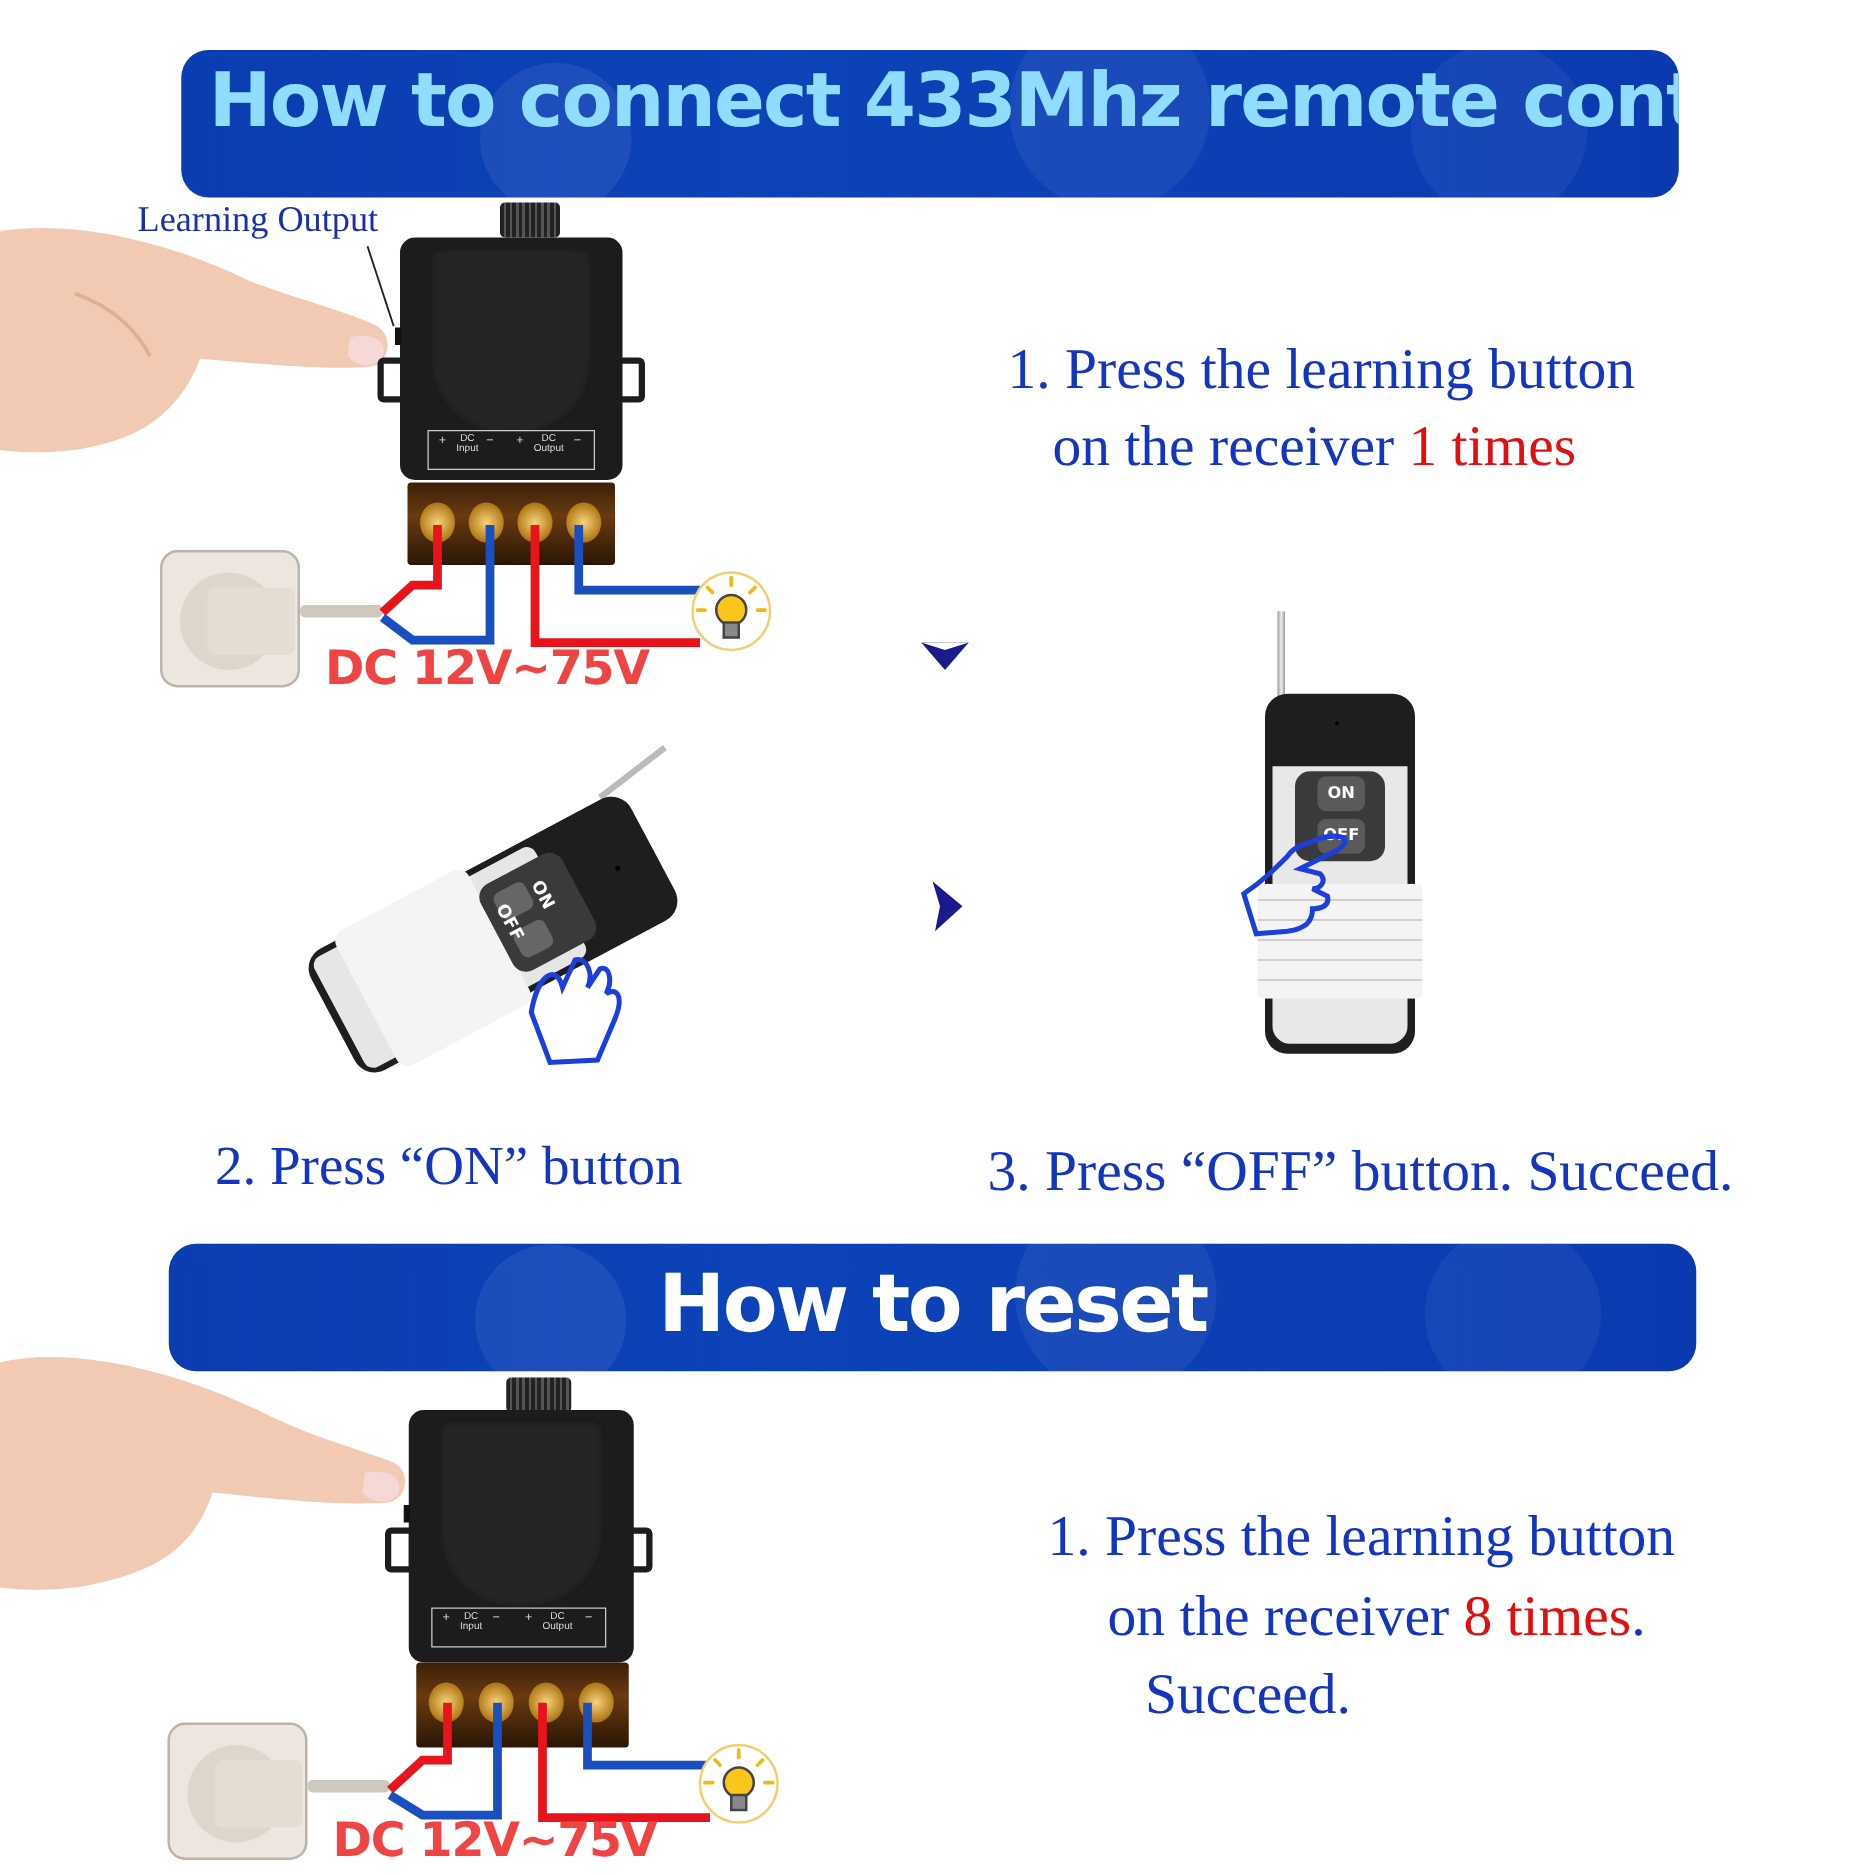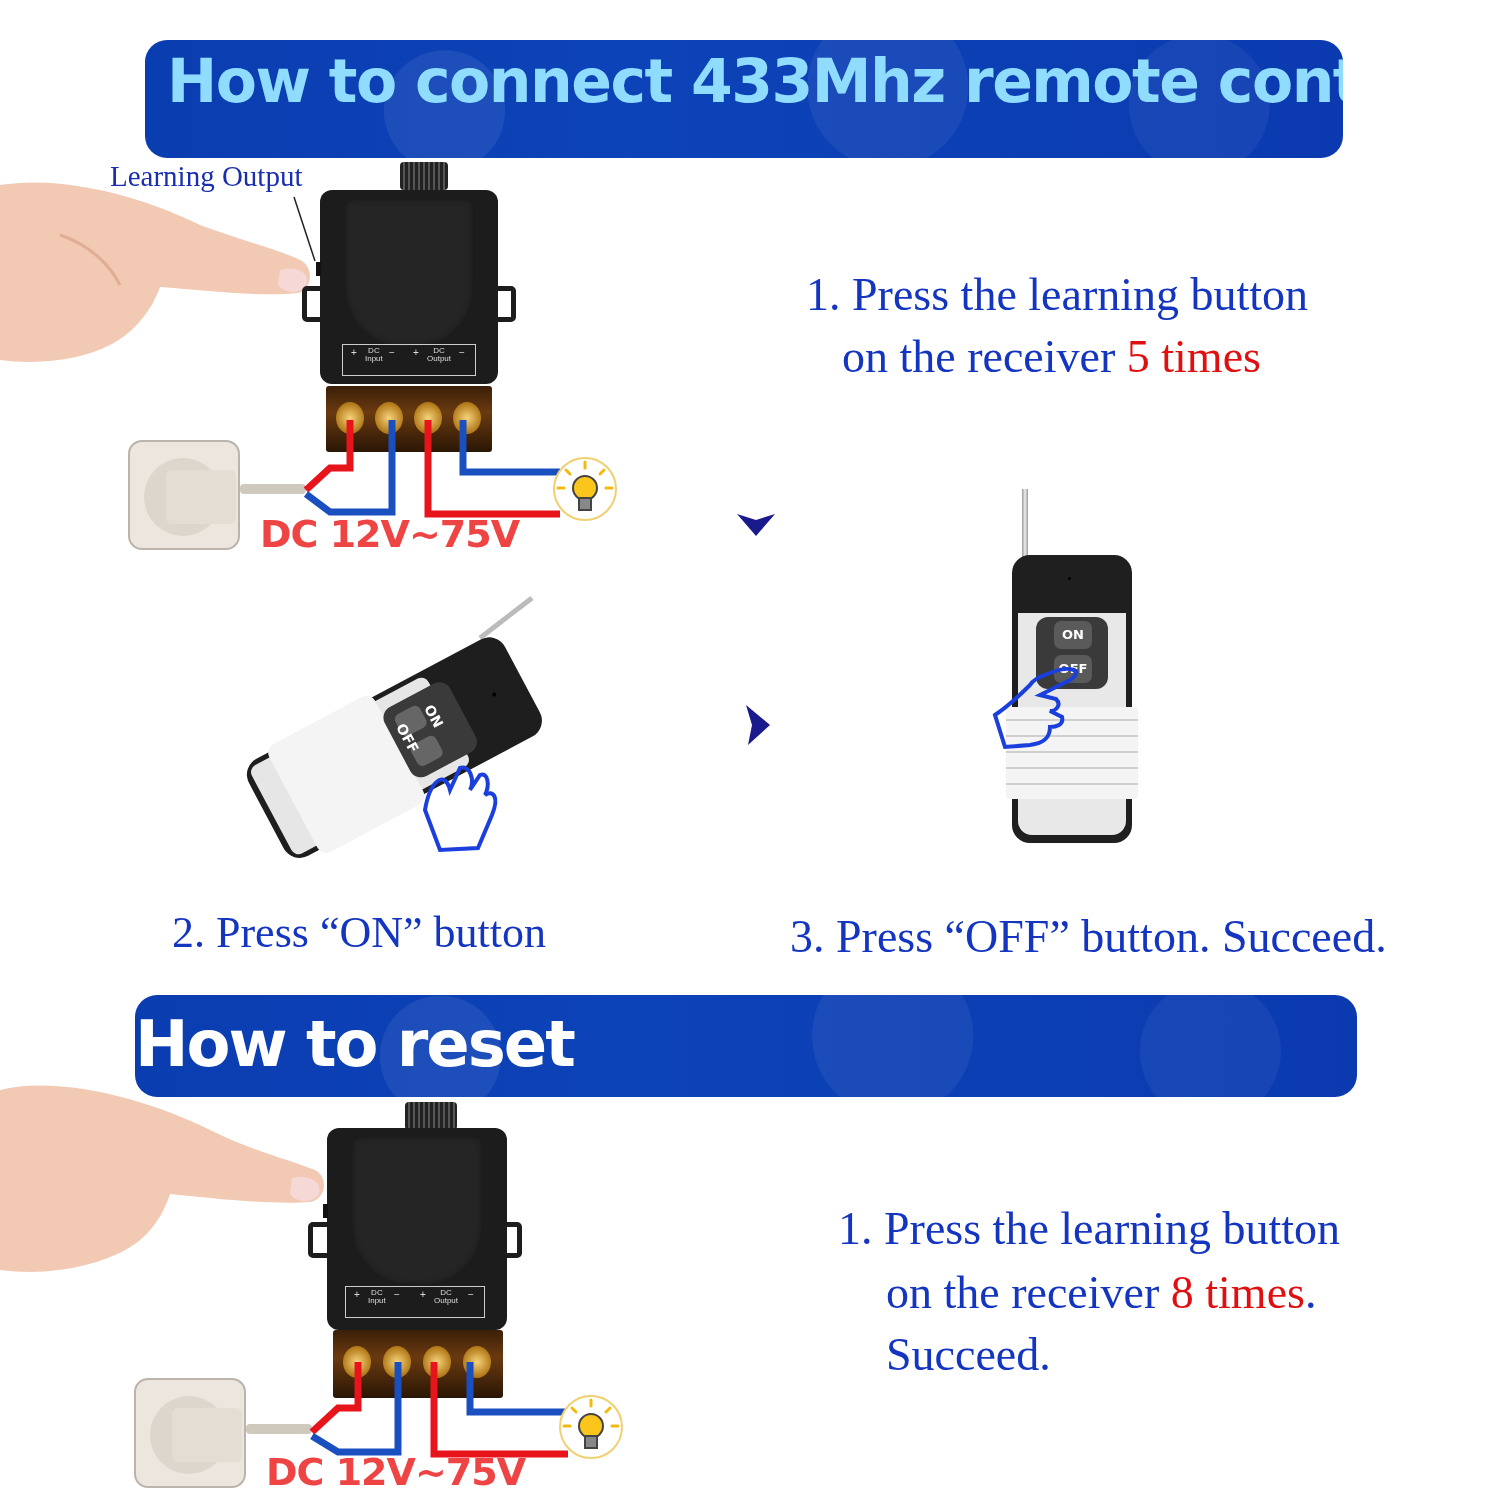--- a/index.html
+++ b/index.html
@@ -26,21 +26,21 @@
     font-size: 60px; letter-spacing: -1.5px; color: #8fdcff; white-space: nowrap;
   }
   .banner-top .subtitle {
     position: absolute; right: 22px; bottom: 2px;
     font-family: "Liberation Sans", sans-serif; font-weight: 300;
     font-size: 40px; color: rgba(255,255,255,0.8); letter-spacing: 0px;
     -webkit-text-stroke: 0.3px rgba(255,255,255,0.4);
   }
   .banner-bottom { left: 135px; top: 995px; width: 1222px; height: 102px; }
   .banner-bottom .title {
-    position: absolute; left: 0; right: 0; top: 12px; text-align: left;
+    position: absolute; left: 0; right: 0; top: 12px; text-align: center;
     font-family: "DejaVu Sans", sans-serif; font-weight: bold;
     font-size: 64px; color: #ffffff; letter-spacing: -2px;
   }
 
   .step-text {
     position: absolute; color: #1435c0; font-size: 46px; line-height: 62px;
     font-family: "Liberation Serif", serif; white-space: nowrap;
   }
   .red { color: #e01010; }
 
@@ -125,21 +125,21 @@
       <line x1="6" y1="32" x2="12" y2="32"></line>
         <line x1="60" y1="32" x2="54" y2="32"></line>
     </g>
     <circle cx="33" cy="32" r="12" fill="#fbc61b" stroke="#444" stroke-width="2"></circle>
     <rect x="27" y="42" width="12" height="12" fill="#888" stroke="#444" stroke-width="2"></rect>
   </svg>
   <div class="dc-label" style="left:260px;top:352px">DC 12V~75V</div>
 </div>
 
 <div class="step-text" style="left:806px;top:264px">1. Press the learning button</div>
-<div class="step-text" style="left:842px;top:326px"><span>on the receiver </span><span class="red">5 times</span></div>
+<div class="step-text" style="left:842px;top:326px"><span>on the receiver </span><span class="red">1 times</span></div>
 
 <svg class="arrow" style="left:737px;top:512px" width="40" height="26">
   <polygon points="0,2 38,2 19,24" fill="#1a1a8c"></polygon>
   <polygon points="0,2 38,2 19,8" fill="#fff"></polygon>
 </svg>
 <svg class="arrow" style="left:746px;top:705px" width="26" height="42">
   <polygon points="0,0 24,20 2,40 6,20" fill="#1a1a8c"></polygon>
 </svg>
 
 <div style="position:absolute;left:230px;top:590px;width:320px;height:300px;">
@@ -230,13 +230,13 @@
         <line x1="60" y1="32" x2="54" y2="32"></line>
     </g>
     <circle cx="33" cy="32" r="12" fill="#fbc61b" stroke="#444" stroke-width="2"></circle>
     <rect x="27" y="42" width="12" height="12" fill="#888" stroke="#444" stroke-width="2"></rect>
   </svg>
   <div class="dc-label" style="left:266px;top:350px">DC 12V~75V</div>
 </div>
 
 <div class="step-text" style="left:838px;top:1198px">1. Press the learning button</div>
 <div class="step-text" style="left:886px;top:1262px"><span>on the receiver </span><span class="red">8 times</span><span>.</span></div>
-<div class="step-text" style="left:886px;top:1324px">Succeed.</div>
+<div class="step-text" style="left:916px;top:1324px">Succeed.</div>
 
 </body></html>

